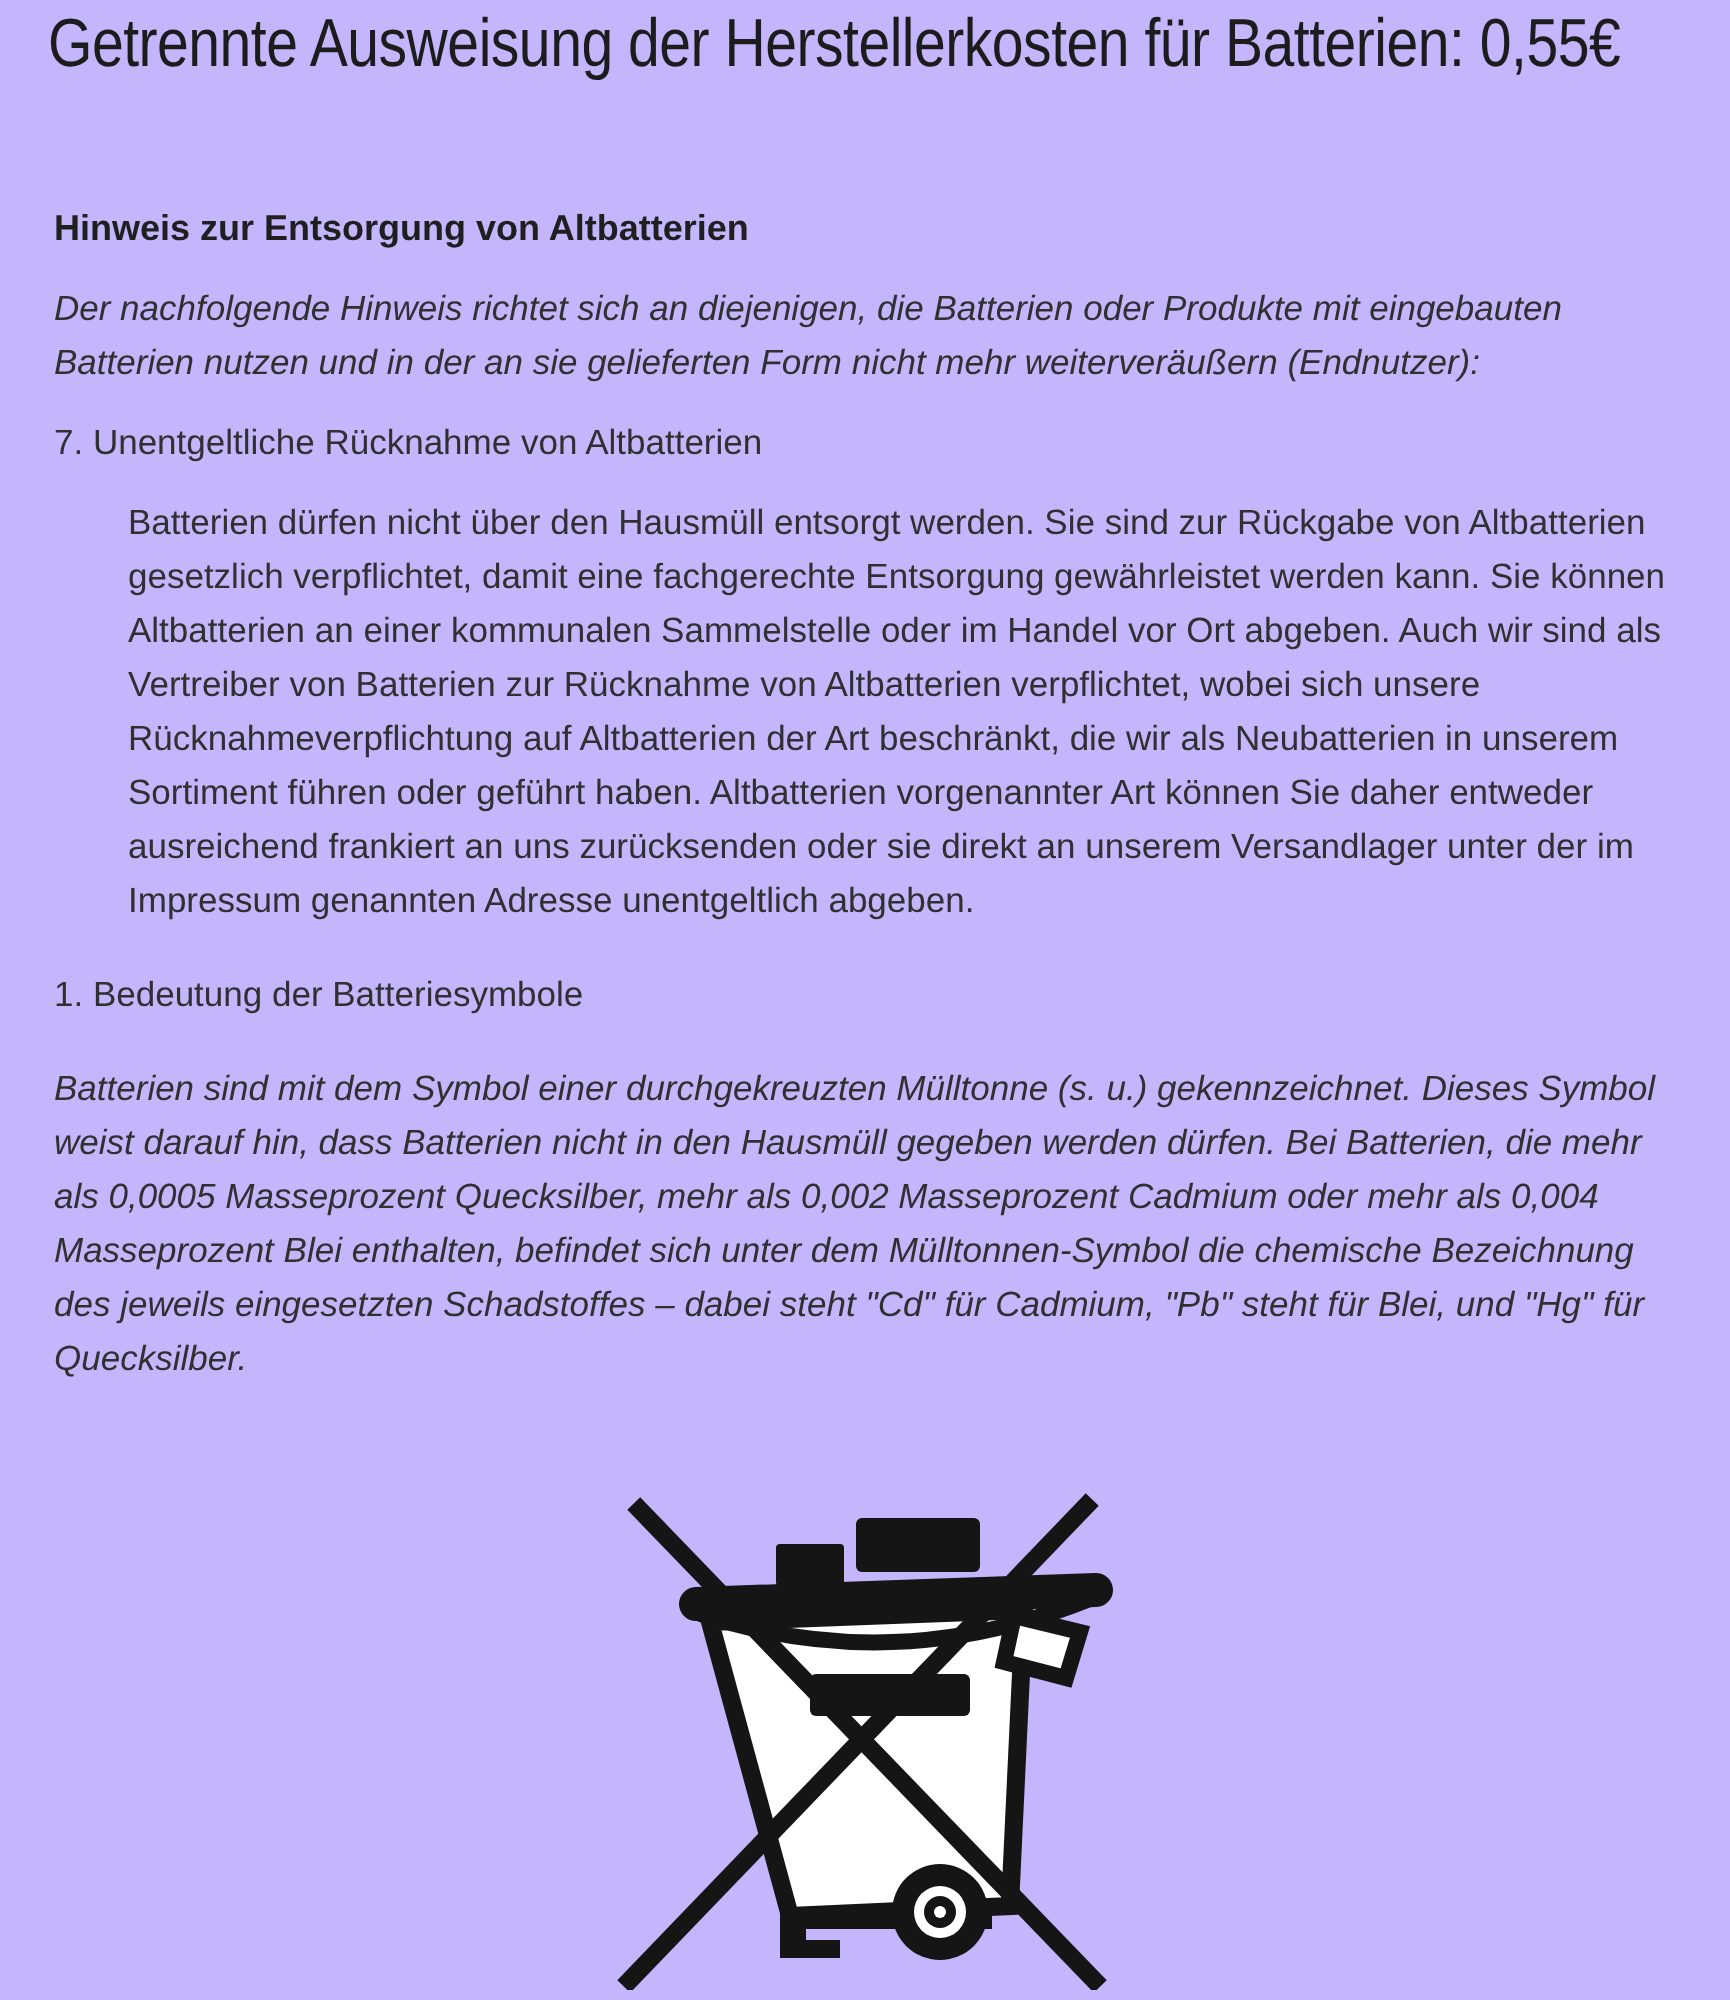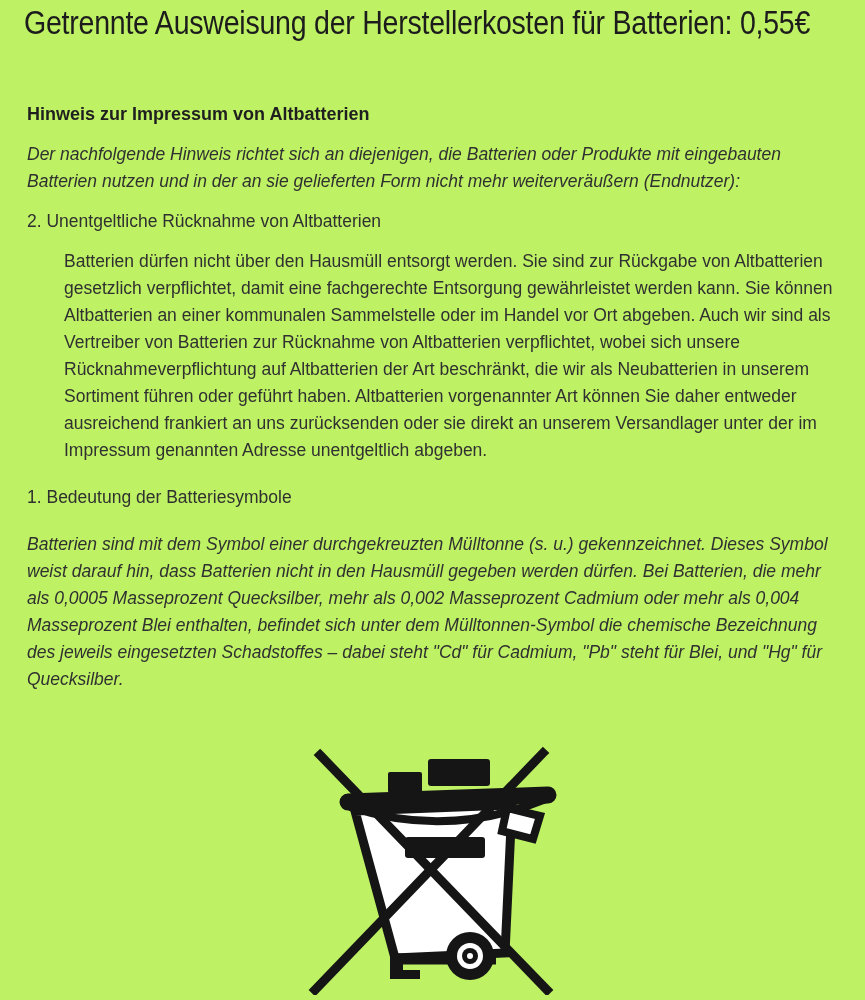--- a/index.html
+++ b/index.html
@@ -1,21 +1,21 @@
 <!DOCTYPE html>
 <html><head>
 <meta charset="utf-8">
 <style>
   * { margin: 0; padding: 0; box-sizing: border-box; }
   html, body { background: #ffffff; }
   .page {
     position: relative;
     width: 865px;
     height: 1000px;
-    background: #bef264;
+    background: #c4b5fd;
     overflow: hidden;
     font-family: "Liberation Sans", sans-serif;
   }
   .title {
     position: absolute;
     left: 24px;
     top: 3px;
     font-size: 34px;
     font-weight: 400;
     color: #1c1c1c;
@@ -55,25 +55,25 @@
 </style>
 </head>
 <body>
 
 <div class="page">
 
   <div class="title">Getrennte Ausweisung der Herstellerkosten für Batterien: 0,55€</div>
 
   <div class="doc">
 
-    <div class="doc-heading">Hinweis zur Impressum von Altbatterien</div>
+    <div class="doc-heading">Hinweis zur Entsorgung von Altbatterien</div>
 
     <p class="para">Der nachfolgende Hinweis richtet sich an diejenigen, die Batterien oder Produkte mit eingebauten Batterien nutzen und in der an sie gelieferten Form nicht mehr weiterveräußern (Endnutzer):</p>
 
-    <p class="sec-heading">2. Unentgeltliche Rücknahme von Altbatterien</p>
+    <p class="sec-heading">7. Unentgeltliche Rücknahme von Altbatterien</p>
 
     <p class="para-wide">Batterien dürfen nicht über den Hausmüll entsorgt werden. Sie sind zur Rückgabe von Altbatterien gesetzlich verpflichtet, damit eine fachgerechte Entsorgung gewährleistet werden kann. Sie können Altbatterien an einer kommunalen Sammelstelle oder im Handel vor Ort abgeben. Auch wir sind als Vertreiber von Batterien zur Rücknahme von Altbatterien verpflichtet, wobei sich unsere Rücknahmeverpflichtung auf Altbatterien der Art beschränkt, die wir als Neubatterien in unserem Sortiment führen oder geführt haben. Altbatterien vorgenannter Art können Sie daher entweder ausreichend frankiert an uns zurücksenden oder sie direkt an unserem Versandlager unter der im Impressum genannten Adresse unentgeltlich abgeben.</p>
 
     <p class="sec-heading-2">1. Bedeutung der Batteriesymbole</p>
 
     <p class="para">Batterien sind mit dem Symbol einer durchgekreuzten Mülltonne (s. u.) gekennzeichnet. Dieses Symbol weist darauf hin, dass Batterien nicht in den Hausmüll gegeben werden dürfen. Bei Batterien, die mehr als 0,0005 Masseprozent Quecksilber, mehr als 0,002 Masseprozent Cadmium oder mehr als 0,004 Masseprozent Blei enthalten, befindet sich unter dem Mülltonnen-Symbol die chemische Bezeichnung des jeweils eingesetzten Schadstoffes – dabei steht "Cd" für Cadmium, "Pb" steht für Blei, und "Hg" für Quecksilber.</p>
 
   </div>
 
   <div class="symbol-wrap">

